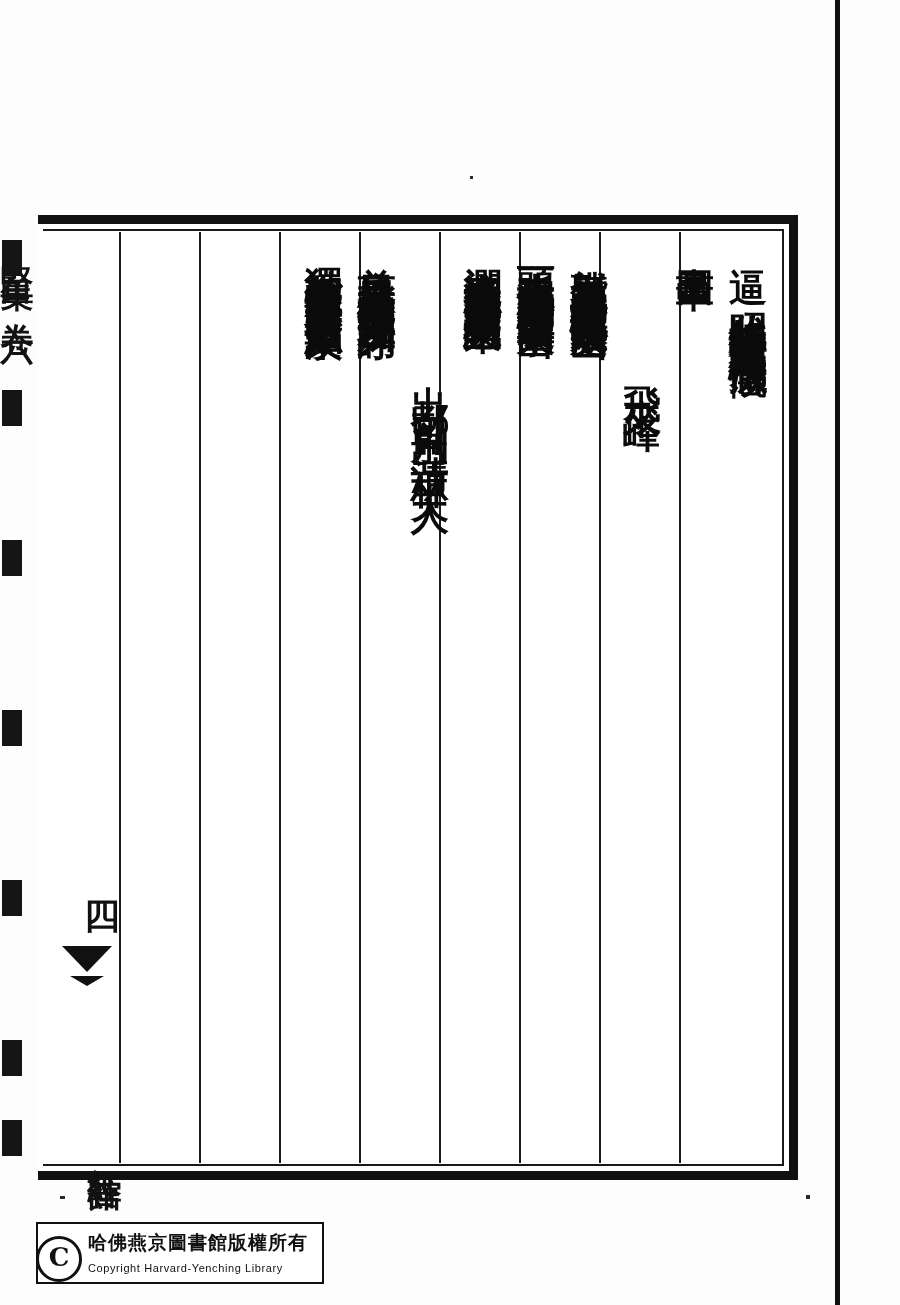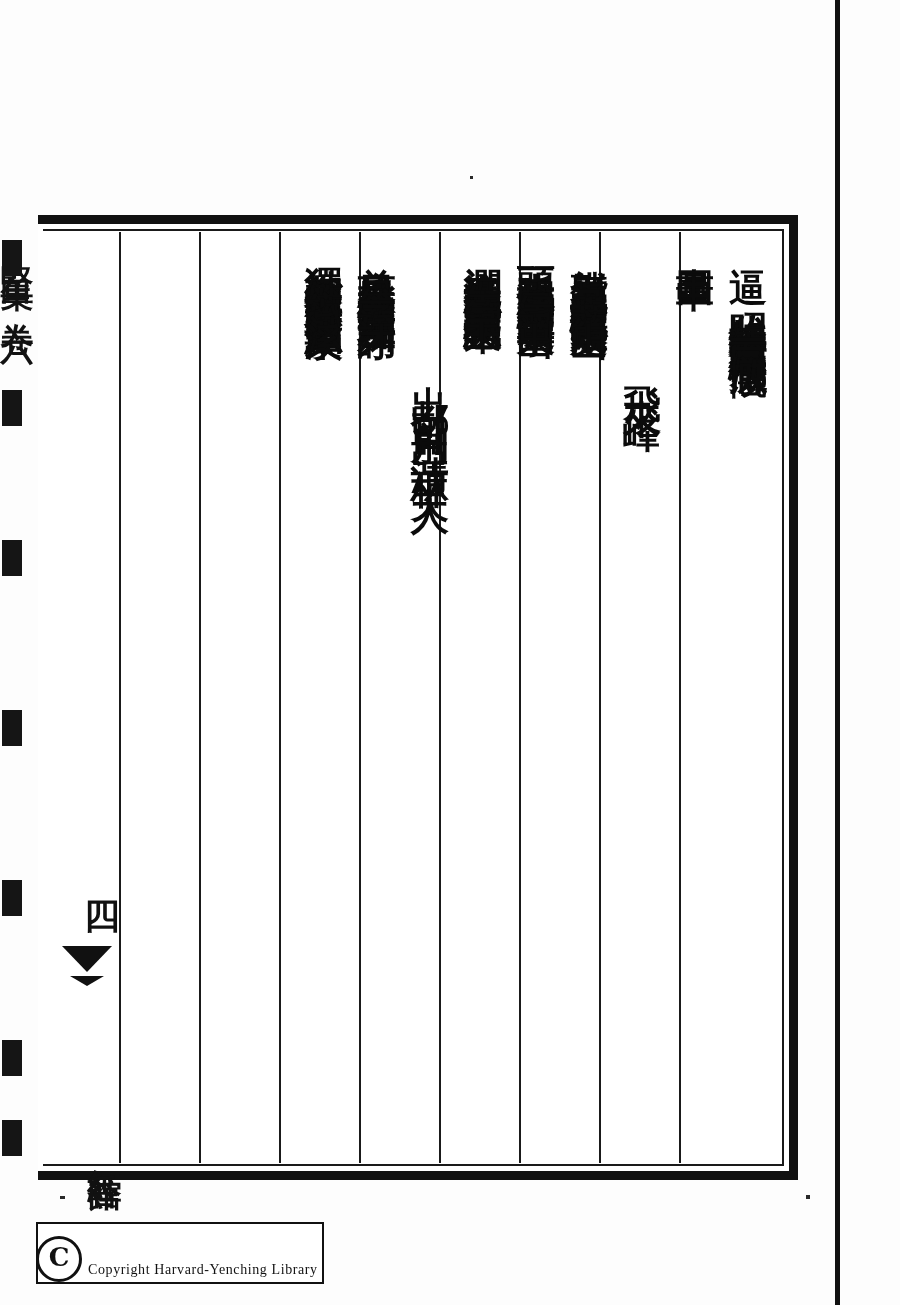--- a/index.html
+++ b/index.html
@@ -189,22 +189,22 @@
     font-size: 19px;
     letter-spacing: 1px;
     color: #111;
     font-weight: 700;
     white-space: nowrap;
   }
   .stamp-en {
     position: absolute;
     left: 88px;
     top: 1262px;
-    font-family: Liberation Serif, serif;
-    font-size: 14px;
+    font-family: Liberation Sans, sans-serif;
+    font-size: 11px;
     letter-spacing: 0.6px;
     color: #111;
     white-space: nowrap;
   }
 
   
   .speck { position: absolute; background: #2a2a2a; }
 </style>
 </head>
 <body>
@@ -259,15 +259,16 @@
 
     <div class="folio">紅香館</div>
   </div>
 
   <div class="speck" style="left:470px; top:176px; width:3px; height:3px;"></div>
   <div class="speck" style="left:806px; top:1195px; width:4px; height:4px;"></div>
   <div class="speck" style="left:60px; top:1196px; width:5px; height:3px;"></div>
 
   <div class="stamp"></div>
   <div class="stamp-c">C</div>
+  <div class="stamp-cn">哈佛燕京圖書館版權所有</div>
   <div class="stamp-en">Copyright Harvard-Yenching Library</div>
 
 </div>
 
 </body></html>

